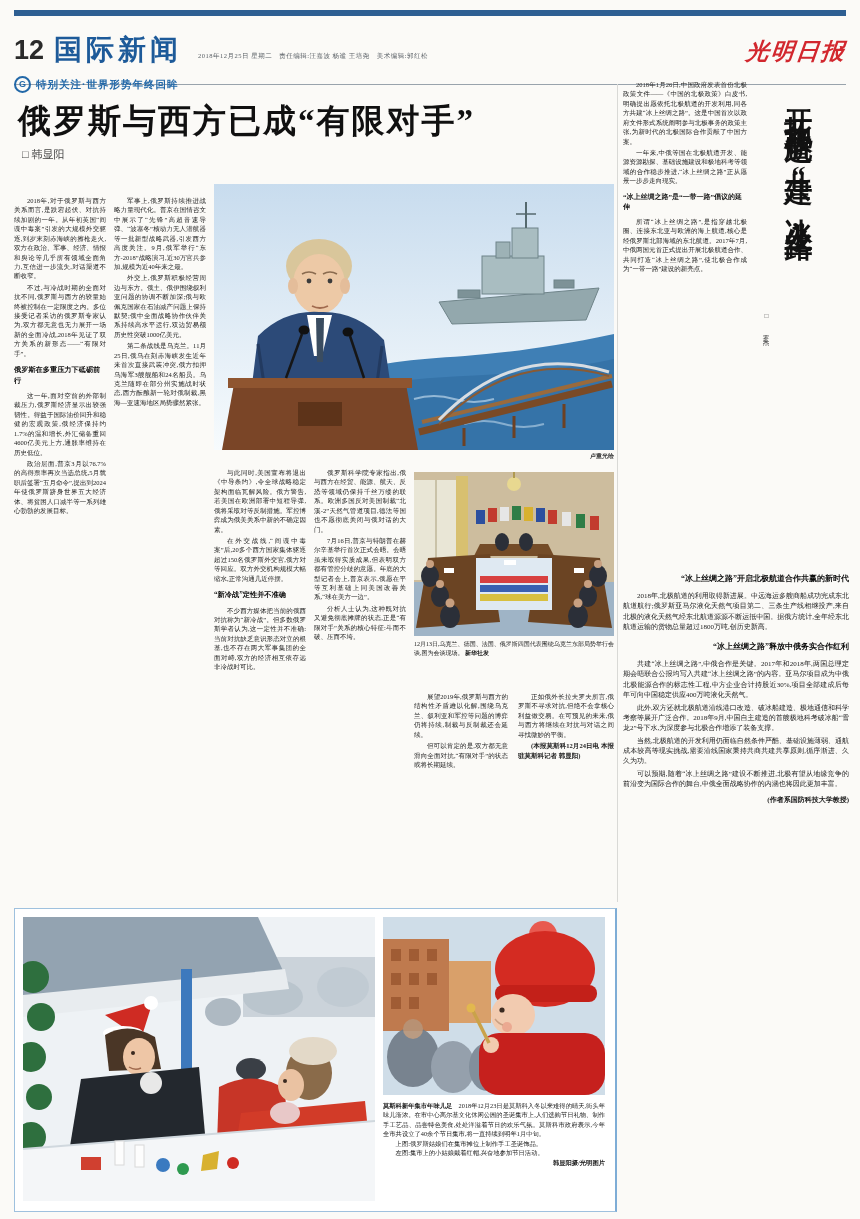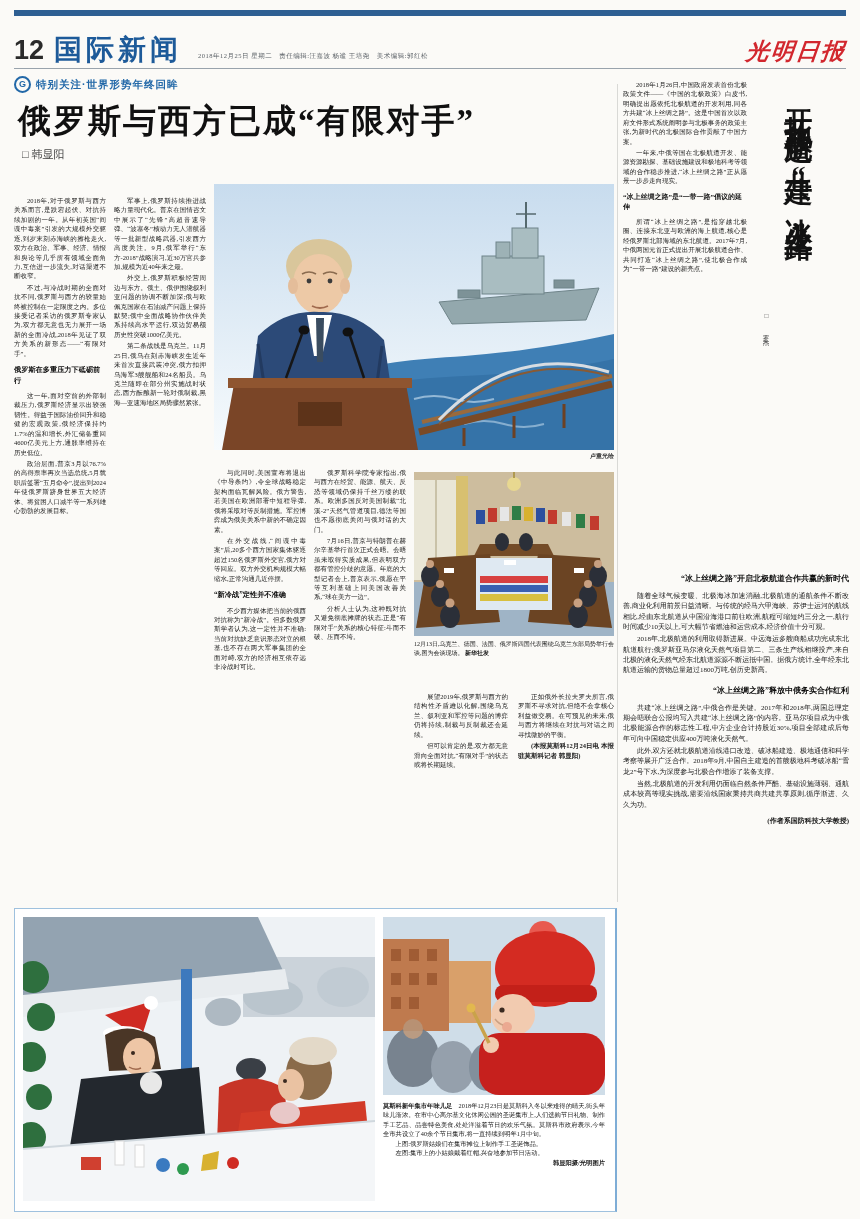--- a/index.html
+++ b/index.html
@@ -1,21 +1,21 @@
 <!DOCTYPE html>
 <html><head>
 <meta charset="utf-8">
 <style>
   html,body{margin:0;padding:0;background:#e9e7e2;}
   .page{position:relative;width:860px;height:1219px;background:#fbfaf7;margin:0 auto;
         font-family:"Liberation Serif",serif;color:#1a1a1a;overflow:hidden;}
   
   .topbar{position:absolute;left:14px;right:14px;top:10px;height:6px;background:#2e5f92;}
   .hdr{position:absolute;left:14px;right:14px;top:22px;height:42px;
-       display:flex;align-items:flex-end;border-bottom:1px solid #99a3ac;padding-bottom:4px;}
+       display:flex;align-items:flex-end;border-bottom:1px solid #99a3ac;padding-bottom:20px;}
   .pagenum{font-family:"Liberation Sans",sans-serif;font-size:27px;font-weight:bold;color:#2a2a2a;line-height:1;}
   .secttl{font-family:"Liberation Serif",serif;font-size:28px;font-weight:900;color:#1d5a99;
           letter-spacing:4px;line-height:1;margin-left:10px;}
   .dateline{font-size:6.5px;color:#5a6066;margin-left:16px;margin-bottom:3px;letter-spacing:.5px;}
   .spacer{flex:1;}
   .paperlogo{font-family:"Liberation Serif",serif;font-style:italic;font-weight:900;font-size:23px;
              color:#d2272e;letter-spacing:2px;transform:skewX(-6deg);line-height:1;margin-bottom:1px;}
   
   .feature{position:absolute;left:14px;top:76px;width:600px;height:830px;}
   .kicker{display:flex;align-items:center;gap:5px;}
@@ -271,28 +271,28 @@
         </div>
       <div class="vtitle">
         <div class="vline">开拓北极航道</div>
         <div class="vline vline2">共建“冰上丝路”</div>
         <div class="vbyline">□ 罗英杰</div>
       </div>
     </div>
     <div class="a-wide">
       <div class="a-sechead">“冰上丝绸之路”开启北极航道合作共赢的新时代</div>
       <div>
-          <p>随着全球气候变暖、北极海冰加速消融,北极航道的通航条件不断改善,商业化利用前景日益清晰。与传统的经马六甲海峡、苏伊士运河的航线相比,经由东北航道从中国沿海港口前往欧洲,航程可缩短约三分之一,航行时间减少10天以上,可大幅节省燃油和运营成本,经济价值十分可观。</p>
           <p>2018年,北极航道的利用取得新进展。中远海运多艘商船成功完成东北航道航行;俄罗斯亚马尔液化天然气项目第二、三条生产线相继投产,来自北极的液化天然气经东北航道源源不断运抵中国。据俄方统计,全年经东北航道运输的货物总量超过1800万吨,创历史新高。</p>
         </div>
       <div class="a-sechead">“冰上丝绸之路”释放中俄务实合作红利</div>
       <div>
           <p>共建“冰上丝绸之路”,中俄合作是关键。2017年和2018年,两国总理定期会晤联合公报均写入共建“冰上丝绸之路”的内容。亚马尔项目成为中俄北极能源合作的标志性工程,中方企业合计持股近30%,项目全部建成后每年可向中国稳定供应400万吨液化天然气。</p>
           <p>此外,双方还就北极航道沿线港口改造、破冰船建造、极地通信和科学考察等展开广泛合作。2018年9月,中国自主建造的首艘极地科考破冰船“雪龙2”号下水,为深度参与北极合作增添了装备支撑。</p>
           <p>当然,北极航道的开发利用仍面临自然条件严酷、基础设施薄弱、通航成本较高等现实挑战,需要沿线国家秉持共商共建共享原则,循序渐进、久久为功。</p>
+          <p>可以预期,随着“冰上丝绸之路”建设不断推进,北极有望从地缘竞争的前沿变为国际合作的舞台,中俄全面战略协作的内涵也将因此更加丰富。</p>
         </div>
       <div class="a-closing">(作者系国防科技大学教授)</div>
     </div>
   </aside>
 
   <section class="photobox">
 
     <div class="bigphoto">
       <svg width="352" height="284" viewBox="0 0 352 284" xmlns="http://www.w3.org/2000/svg">
         <rect width="352" height="284" fill="#eef2f5"></rect>

